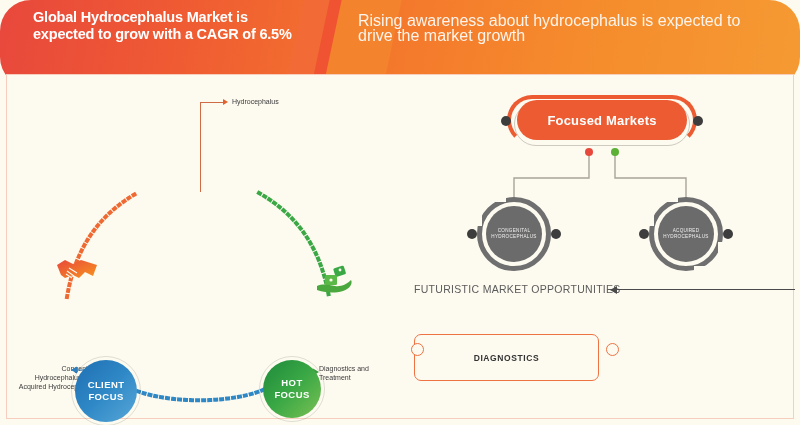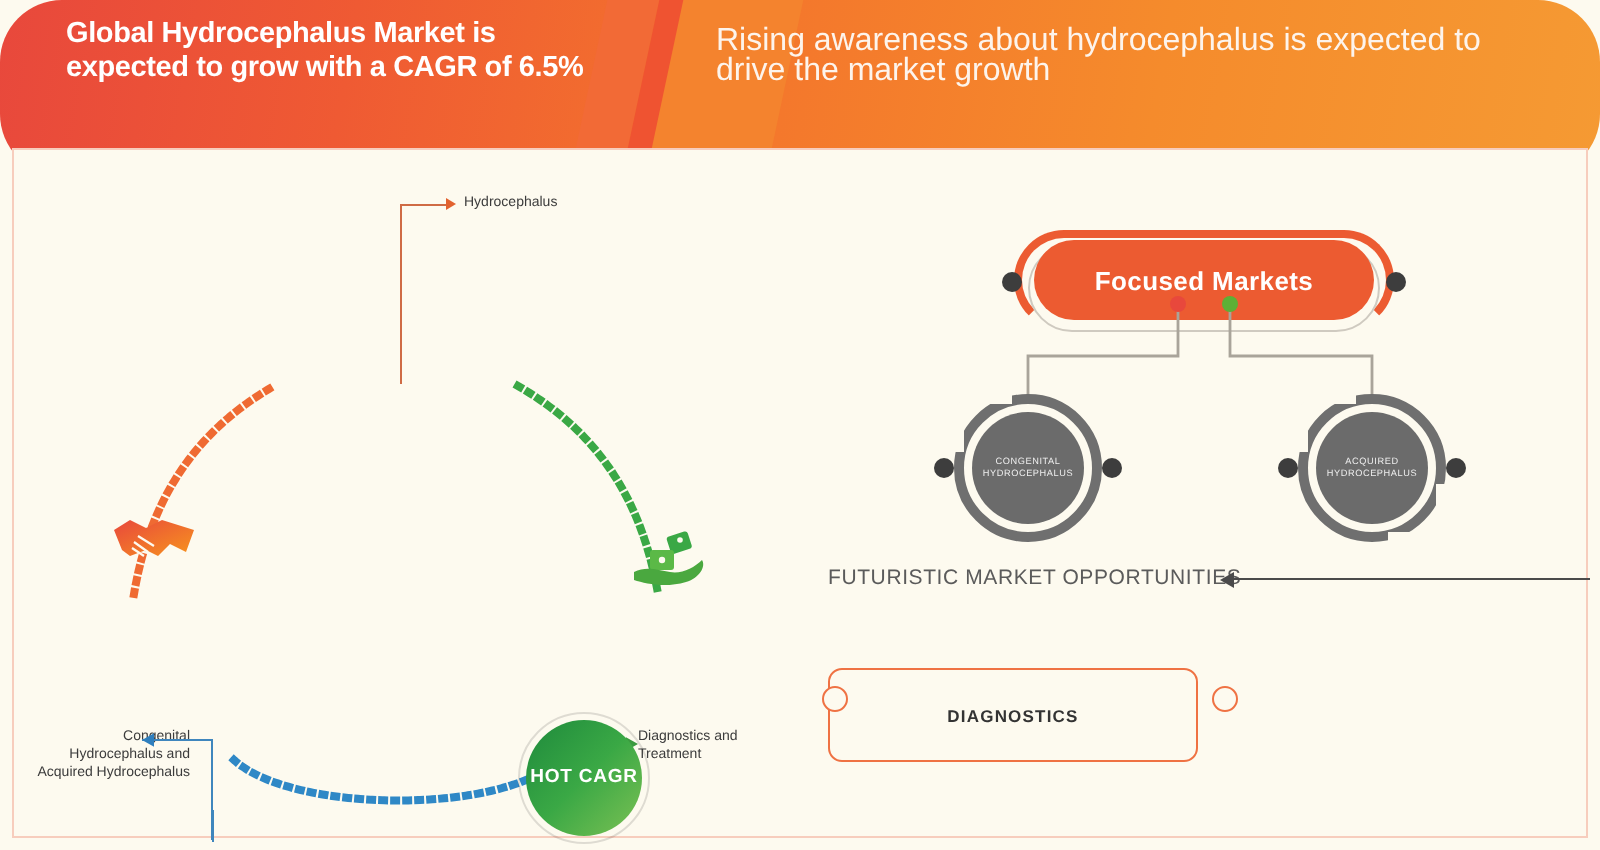--- a/index.html
+++ b/index.html
@@ -93,21 +93,21 @@
 
   
   .arc{position:absolute;}
 
   
   .ico{position:absolute;}
 
   
   .right-zone{position:absolute;left:395px;top:0;width:393px;height:345px;}
 
-  .fm-wrap{position:absolute;left:105px;top:20px;width:190px;height:50px;margin-top:20px;}
+  .fm-wrap{position:absolute;left:105px;top:20px;width:190px;height:50px;}
   .fm-arc{
     position:absolute;left:0;top:0;width:190px;height:50px;
     border:4px solid #ec5b31;border-radius:26px;
     border-bottom-color:transparent;
     box-sizing:border-box;
   }
   .fm-shadow{
     position:absolute;left:7px;top:7px;width:176px;height:44px;
     border:1px solid #cfcac0;border-radius:23px;box-sizing:border-box;
   }
@@ -222,23 +222,27 @@
       </svg>
 
       <svg class="ico" style="left:310px;top:190px;" width="40" height="32" viewBox="0 0 40 32">
         <rect x="17" y="2" width="11" height="9" rx="1.5" fill="#3aa845" transform="rotate(-18 22 6)"></rect>
         <rect x="8" y="10" width="12" height="10" rx="1.5" fill="#5bb947"></rect>
         <circle cx="14" cy="15" r="1.6" fill="#fdfaef"></circle>
         <circle cx="23" cy="5" r="1.4" fill="#fdfaef"></circle>
         <path d="M0 21 C 6 18 12 20 18 21 C 24 22 30 19 34 15 C 36 18 33 24 26 26 C 16 29 6 27 0 25 Z" fill="#4aa83f"></path>
       </svg>
 
+      <div class="bubble bub-focus">
+        <div class="ring"></div>
+        <span>CLIENT FOCUS</span>
+      </div>
       <div class="bubble bub-hot">
         <div class="ring"></div>
-        <span>HOT CAGR</span>
+        <span>HOT FOCUS</span>
       </div>
     </div>
 
     <div class="right-zone">
 
       <div class="fm-wrap">
         <div class="fm-arc"></div>
         <div class="fm-shadow"></div>
         <div class="fm-pill">
           <span>Focused Markets</span>

